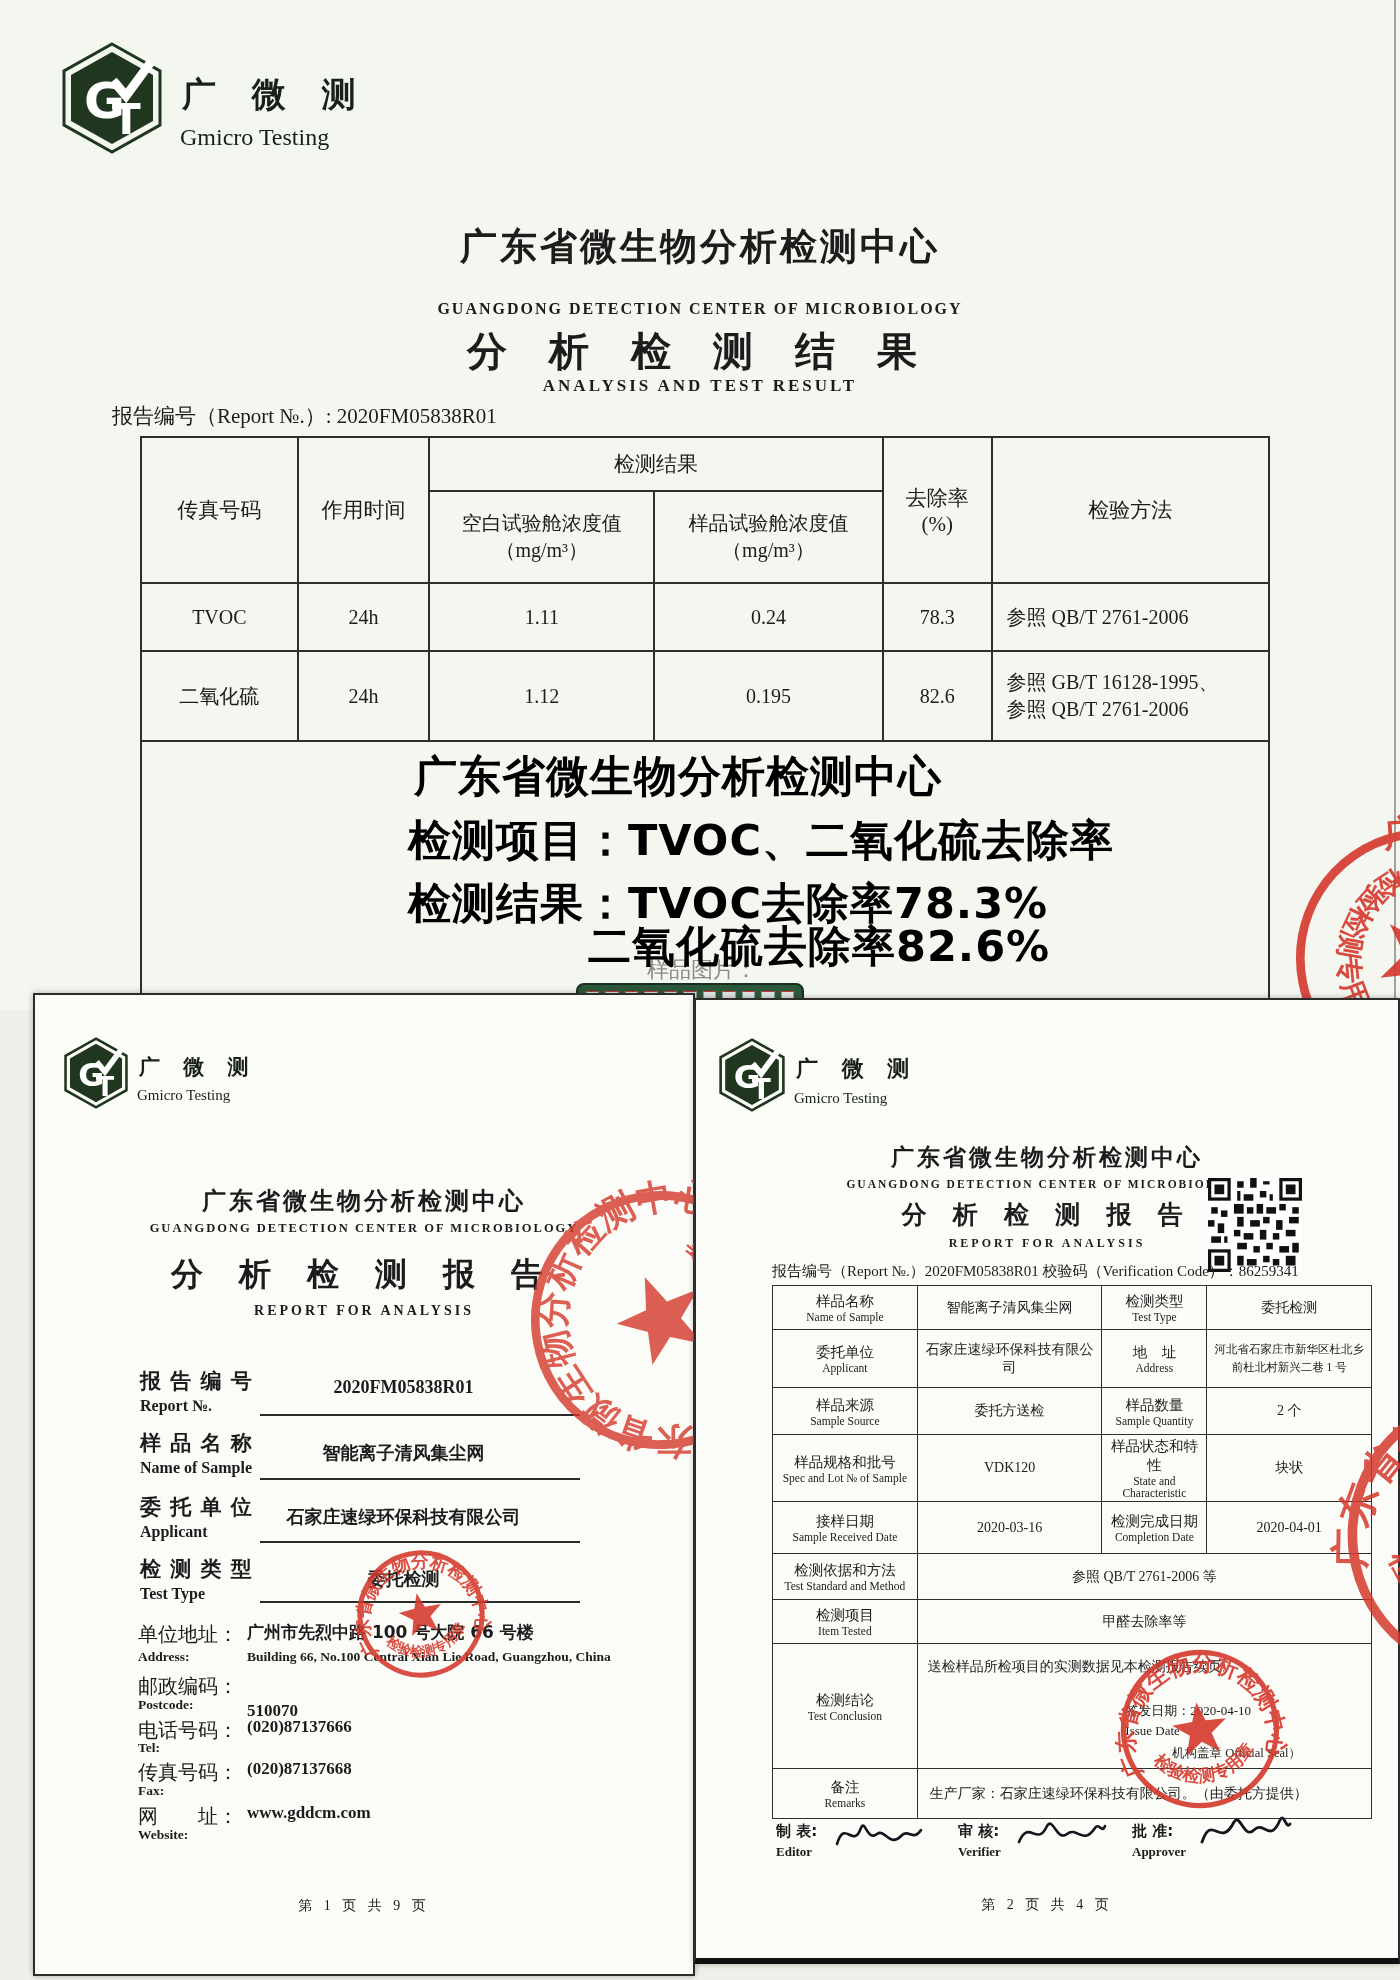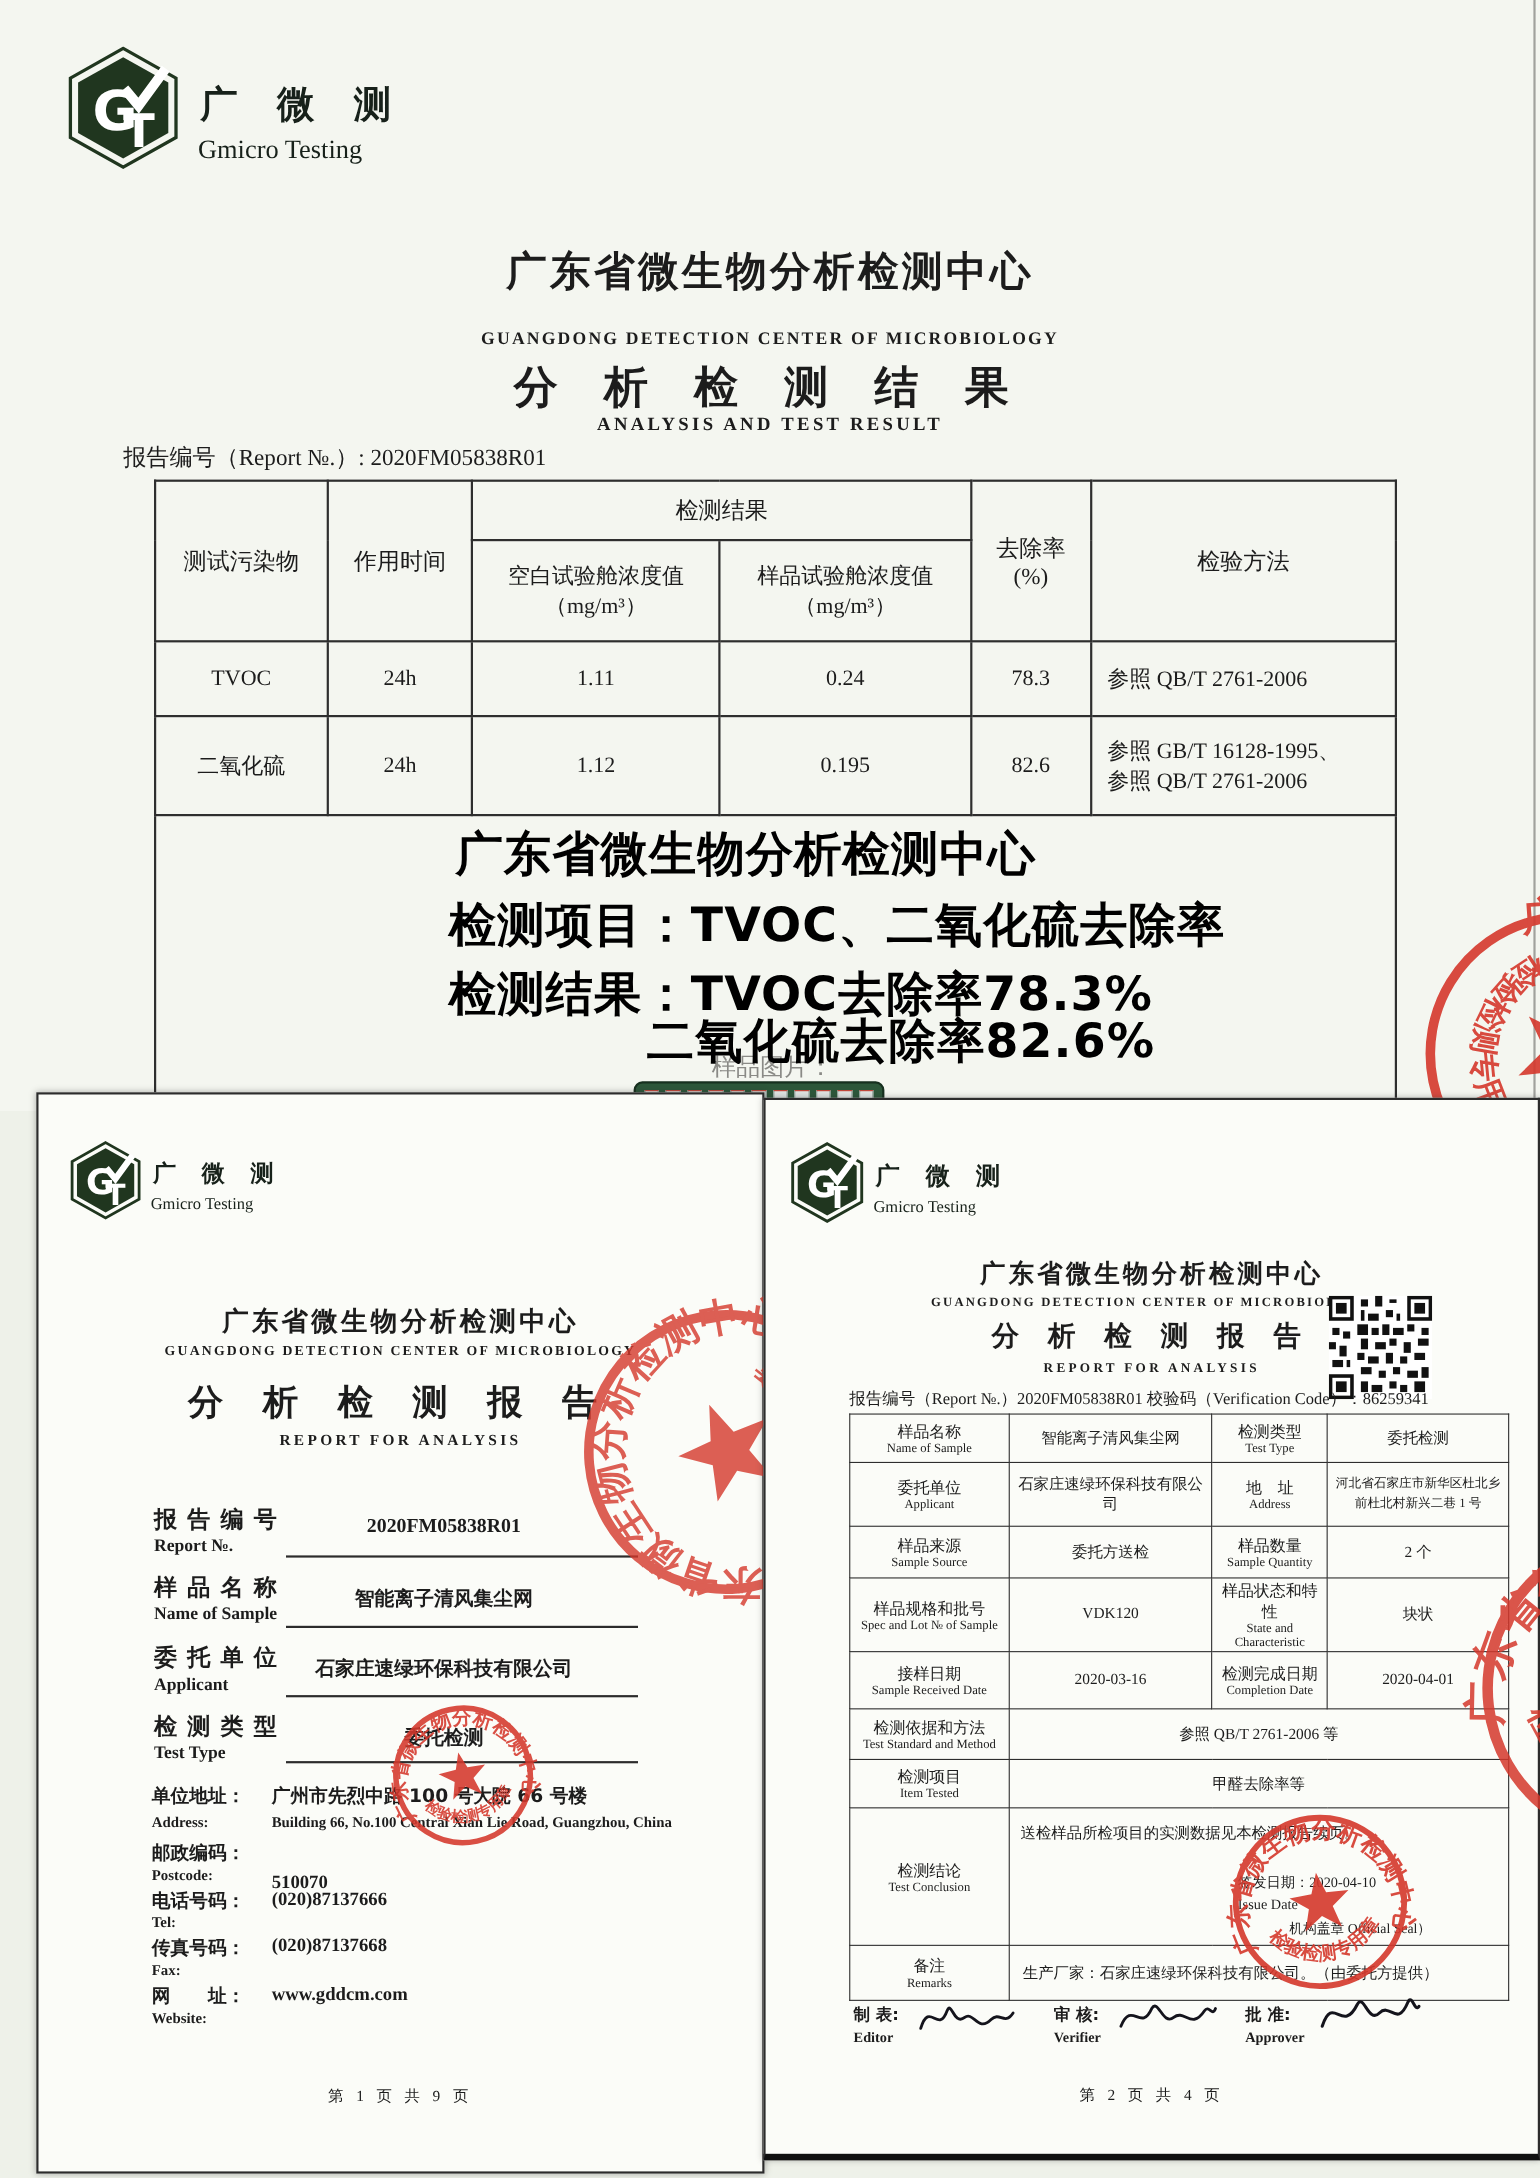--- a/index.html
+++ b/index.html
@@ -60,21 +60,21 @@
   .page{position:absolute;background:#fbfcf8;border:2px solid #2c2c2c;box-shadow:0 0 6px rgba(40,40,40,.35);}
   #left-page{left:33px;top:993px;width:658px;height:979px;z-index:2;}
   #right-page{left:694px;top:998px;width:702px;height:958px;z-index:4;border-bottom:6px solid #101010;}
 
   
   .fld-cn{font-weight:bold;font-size:21px;letter-spacing:2px;}
   .fld-en{font-weight:bold;font-size:16px;}
   .fld-val{font-weight:bold;font-size:18px;text-align:center;}
   .fld-line{position:absolute;height:2px;background:#2c2c2c;}
 
-  .contact-cn{font-family:"DejaVu Sans","Liberation Sans",sans-serif;font-weight:bold;font-size:17px;}
+  .contact-cn{font-family:"DejaVu Sans","Liberation Sans",sans-serif;font-weight:normal;font-size:20px;}
   .contact-en{font-weight:bold;font-size:13.5px;}
   .contact-val{font-weight:bold;font-size:17px;font-family:"Liberation Serif",serif;white-space:nowrap;}
   .pg-footer{font-size:14px;letter-spacing:4px;}
 
   
   #info-table{position:absolute;left:76px;top:285px;width:600px;border-collapse:collapse;font-size:14px;}
   #info-table td{border:1.5px solid #2e2e2e;text-align:center;vertical-align:middle;padding:2px 4px;}
   #info-table .lc{font-size:14.5px;}
   #info-table .le{font-size:11.5px;}
   #info-table tr.ir1{height:44px;} #info-table tr.ir2{height:58px;}
@@ -131,21 +131,21 @@
     <colgroup>
       <col style="width:157px">
         <col style="width:132px">
         <col style="width:225px">
       <col style="width:229px">
         <col style="width:109px">
         <col style="width:278px">
     </colgroup>
     <tbody>
         <tr class="h1">
-      <td rowspan="2">测试污染物</td>
+      <td rowspan="2">传真号码</td>
       <td rowspan="2">作用时间</td>
       <td colspan="2">检测结果</td>
       <td rowspan="2">
         <div>去除率</div>
         <div>(%)</div>
       </td>
       <td rowspan="2">检验方法</td>
     </tr>
     <tr class="h2">
       <td>

